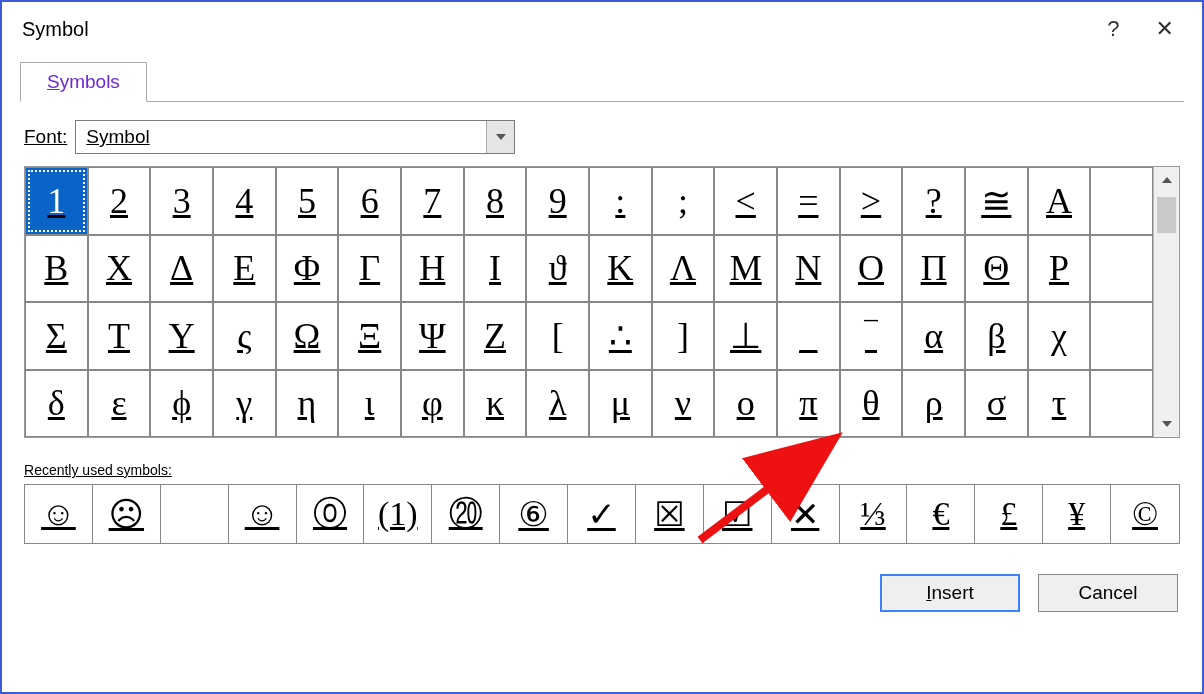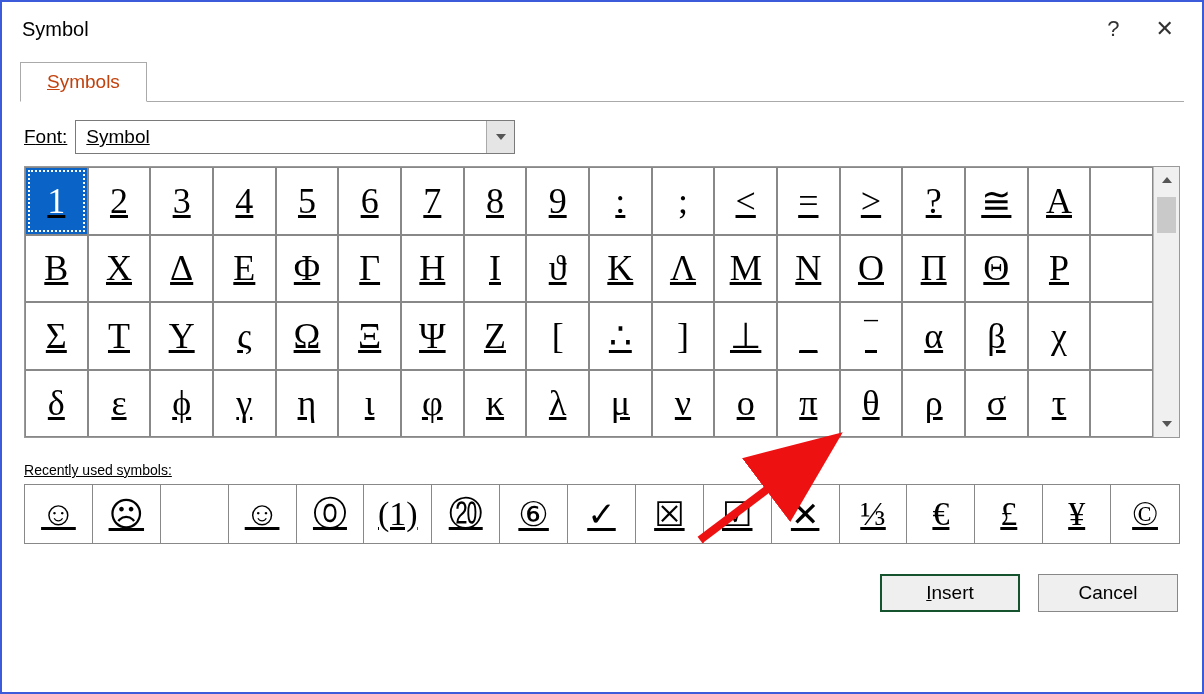--- a/index.html
+++ b/index.html
@@ -33,21 +33,21 @@
     border-bottom: 1px solid #aaa;
     gap: 0;
   }
   .tab {
     position: relative;
     padding: 8px 26px;
     font-size: 19px;
     border: 1px solid #aaa;
     border-bottom: none;
     background: #efefef;
-    color: #c2410c;
+    color: #6d28d9;
     top: 1px;
     cursor: pointer;
   }
   .tab.active {
     background: #fff;
     border-bottom: 1px solid #fff;
     z-index: 2;
   }
   .underline-accel { text-decoration: underline; }
 
@@ -153,21 +153,21 @@
   }
   .btn {
     min-width: 140px;
     height: 38px;
     font-size: 19px;
     background: #efefef;
     border: 1px solid #888;
     cursor: pointer;
     display: flex; align-items: center; justify-content: center;
   }
-  .btn.primary { border: 2px solid #14532d; }
+  .btn.primary { border: 2px solid #3b82f6; }
 
   .arrow-annot {
     position: absolute;
     pointer-events: none;
   }
 </style>
 </head>
 <body>
 
 <div class="titlebar">

